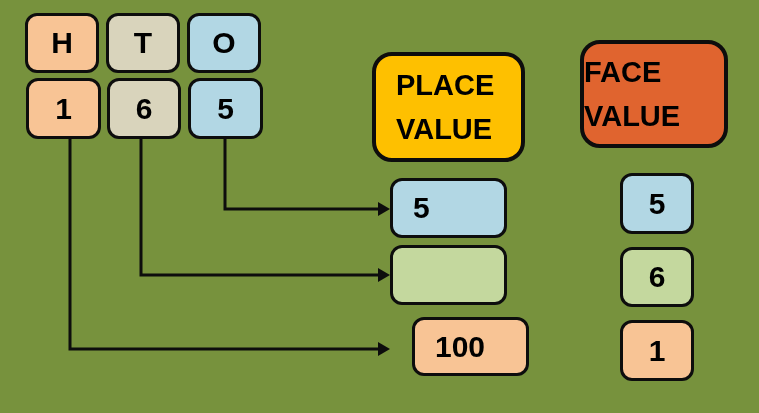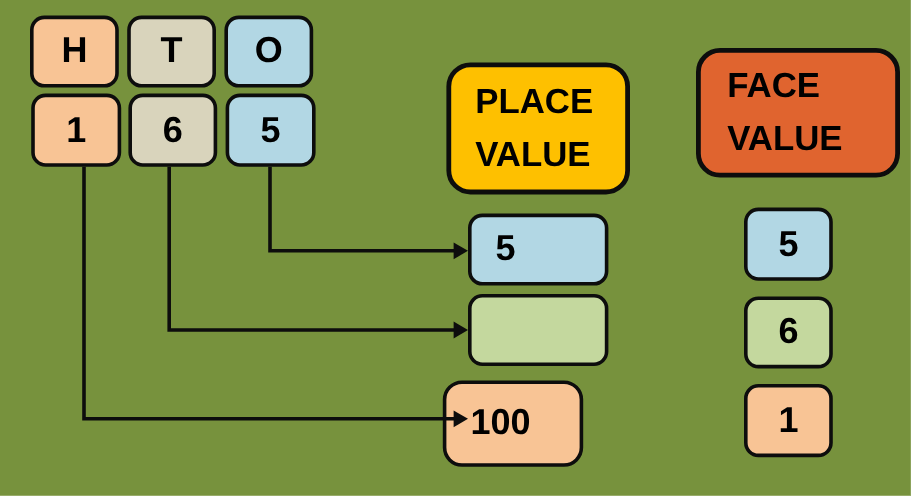--- a/index.html
+++ b/index.html
@@ -39,25 +39,25 @@
   
   .h-box{left:25px;top:13px;width:74px;height:60px;}
   .t-box{left:106px;top:13px;width:74px;height:60px;}
   .o-box{left:187px;top:13px;width:74px;height:60px;}
   
   .d1-box{left:26px;top:78px;width:75px;height:61px;}
   .d6-box{left:107px;top:78px;width:74px;height:61px;}
   .d5-box{left:188px;top:78px;width:75px;height:61px;}
   
   .pv-hdr{left:372px;top:40px;width:153px;height:110px;padding-left:20px;margin-top:12px;}
-  .fv-hdr{left:580px;top:40px;width:170px;height:108px;padding-left:22px;}
+  .fv-hdr{left:580px;top:40px;width:148px;height:108px;}
   
   .pv-1{left:390px;top:178px;width:117px;height:60px;}
   .pv-2{left:390px;top:245px;width:117px;height:60px;}
-  .pv-3{left:369px;top:317px;width:117px;height:72px;border-radius:16px;}
+  .pv-3{left:412px;top:317px;width:117px;height:59px;}
   
   .fv-1{left:620px;top:173px;width:74px;height:61px;}
   .fv-2{left:620px;top:247px;width:74px;height:60px;}
   .fv-3{left:620px;top:320px;width:74px;height:61px;}
   .arrows{
     position:absolute;left:0;top:0;width:759px;height:413px;
     pointer-events:none;
   }
 </style>
 </head>

